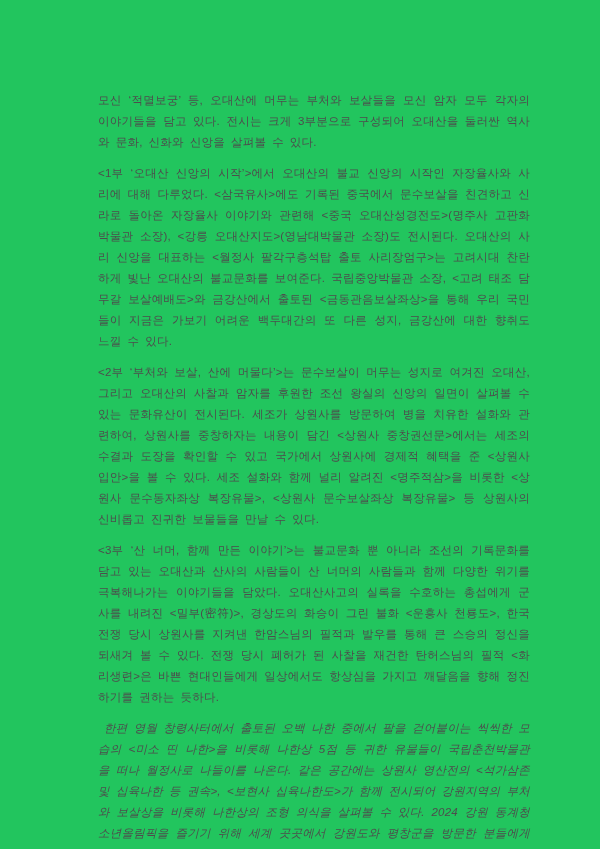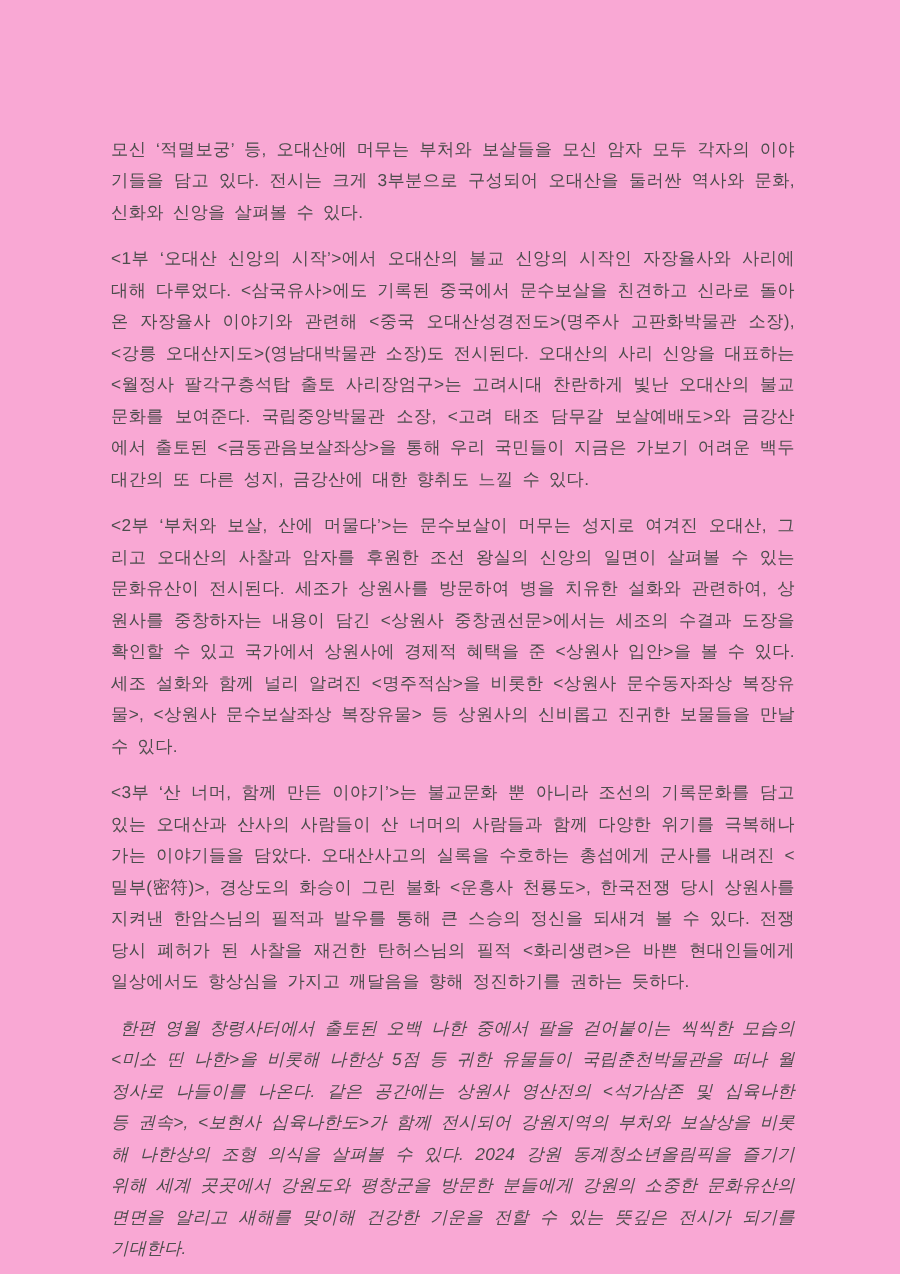--- a/index.html
+++ b/index.html
@@ -9,22 +9,22 @@
   }
   body {
     width: 600px;
     height: 849px;
     overflow: hidden;
   }
   .page {
     box-sizing: border-box;
     width: 600px;
     height: 849px;
-    background: #f9a8d4;
-    padding: 90px 70px 0 74px;
+    background: #22c55e;
+    padding: 90px 70px 0 98px;
     font-family: "Liberation Sans", "DejaVu Sans", sans-serif;
     font-size: 11.5px;
     color: #4d4d4d;
   }
   .page p {
     margin: 0 0 10px 0;
     line-height: 21px;
     text-align: justify;
     letter-spacing: 0.25px;
     word-spacing: 2.5px;

